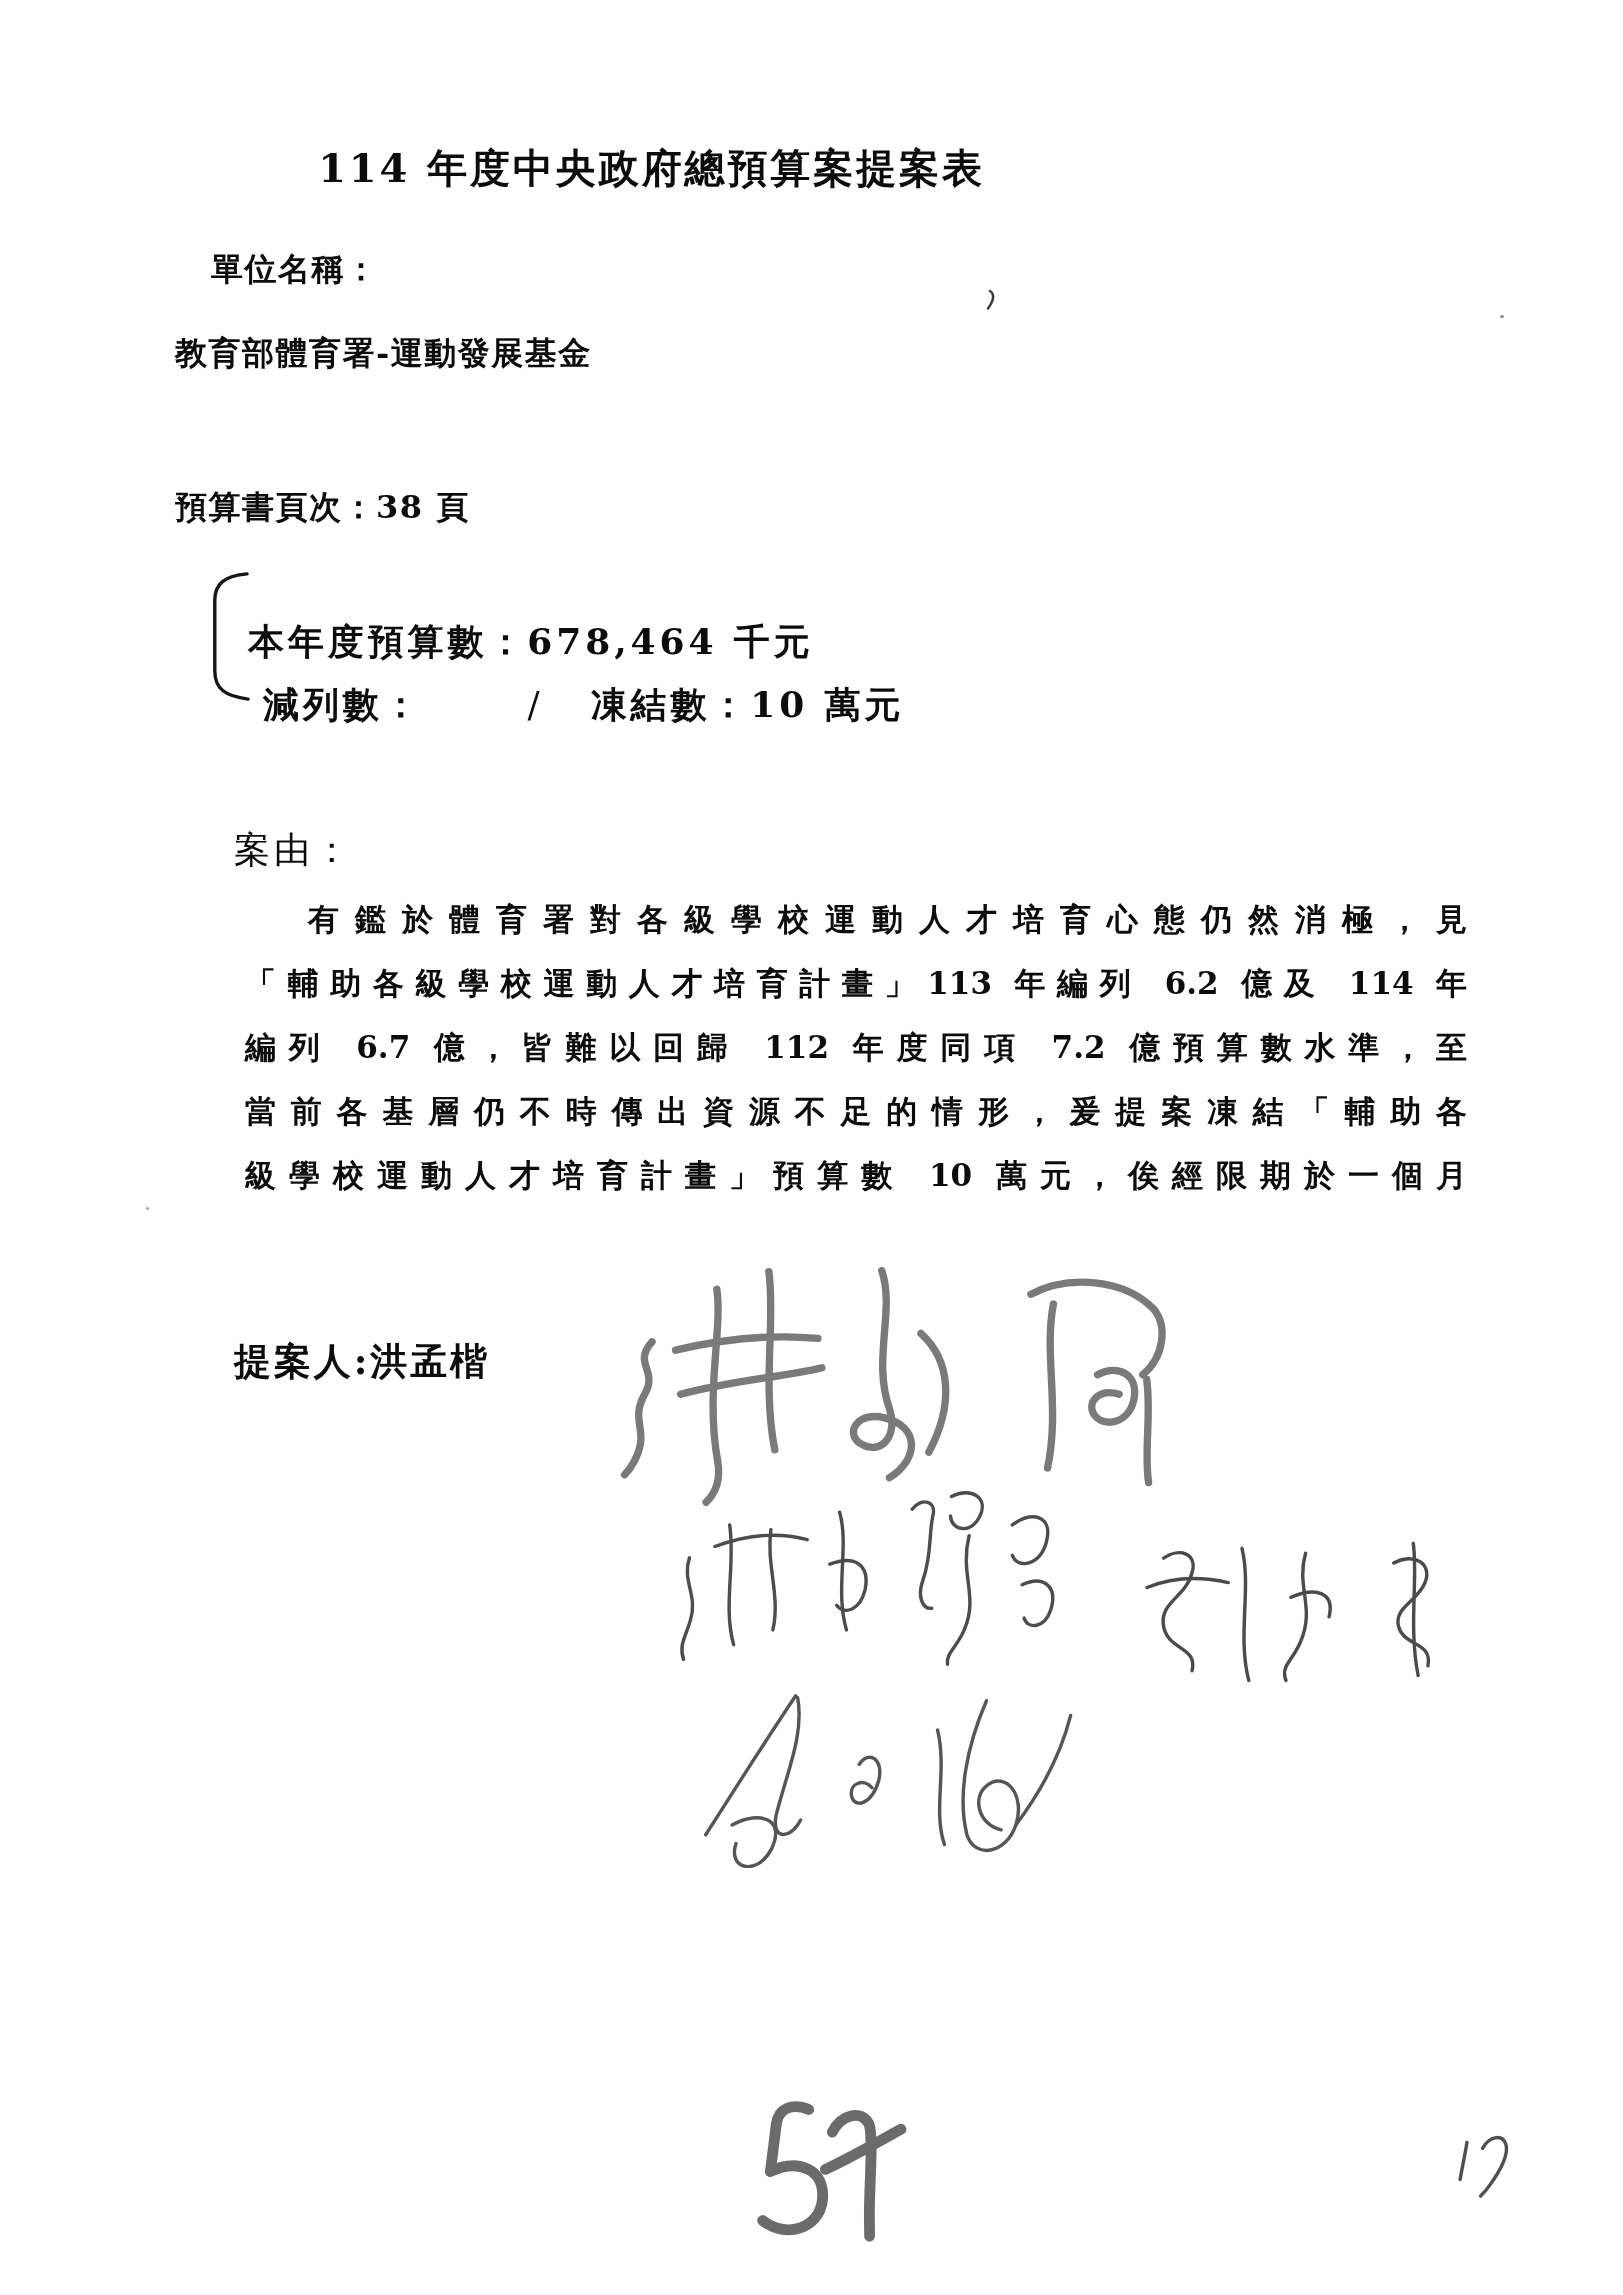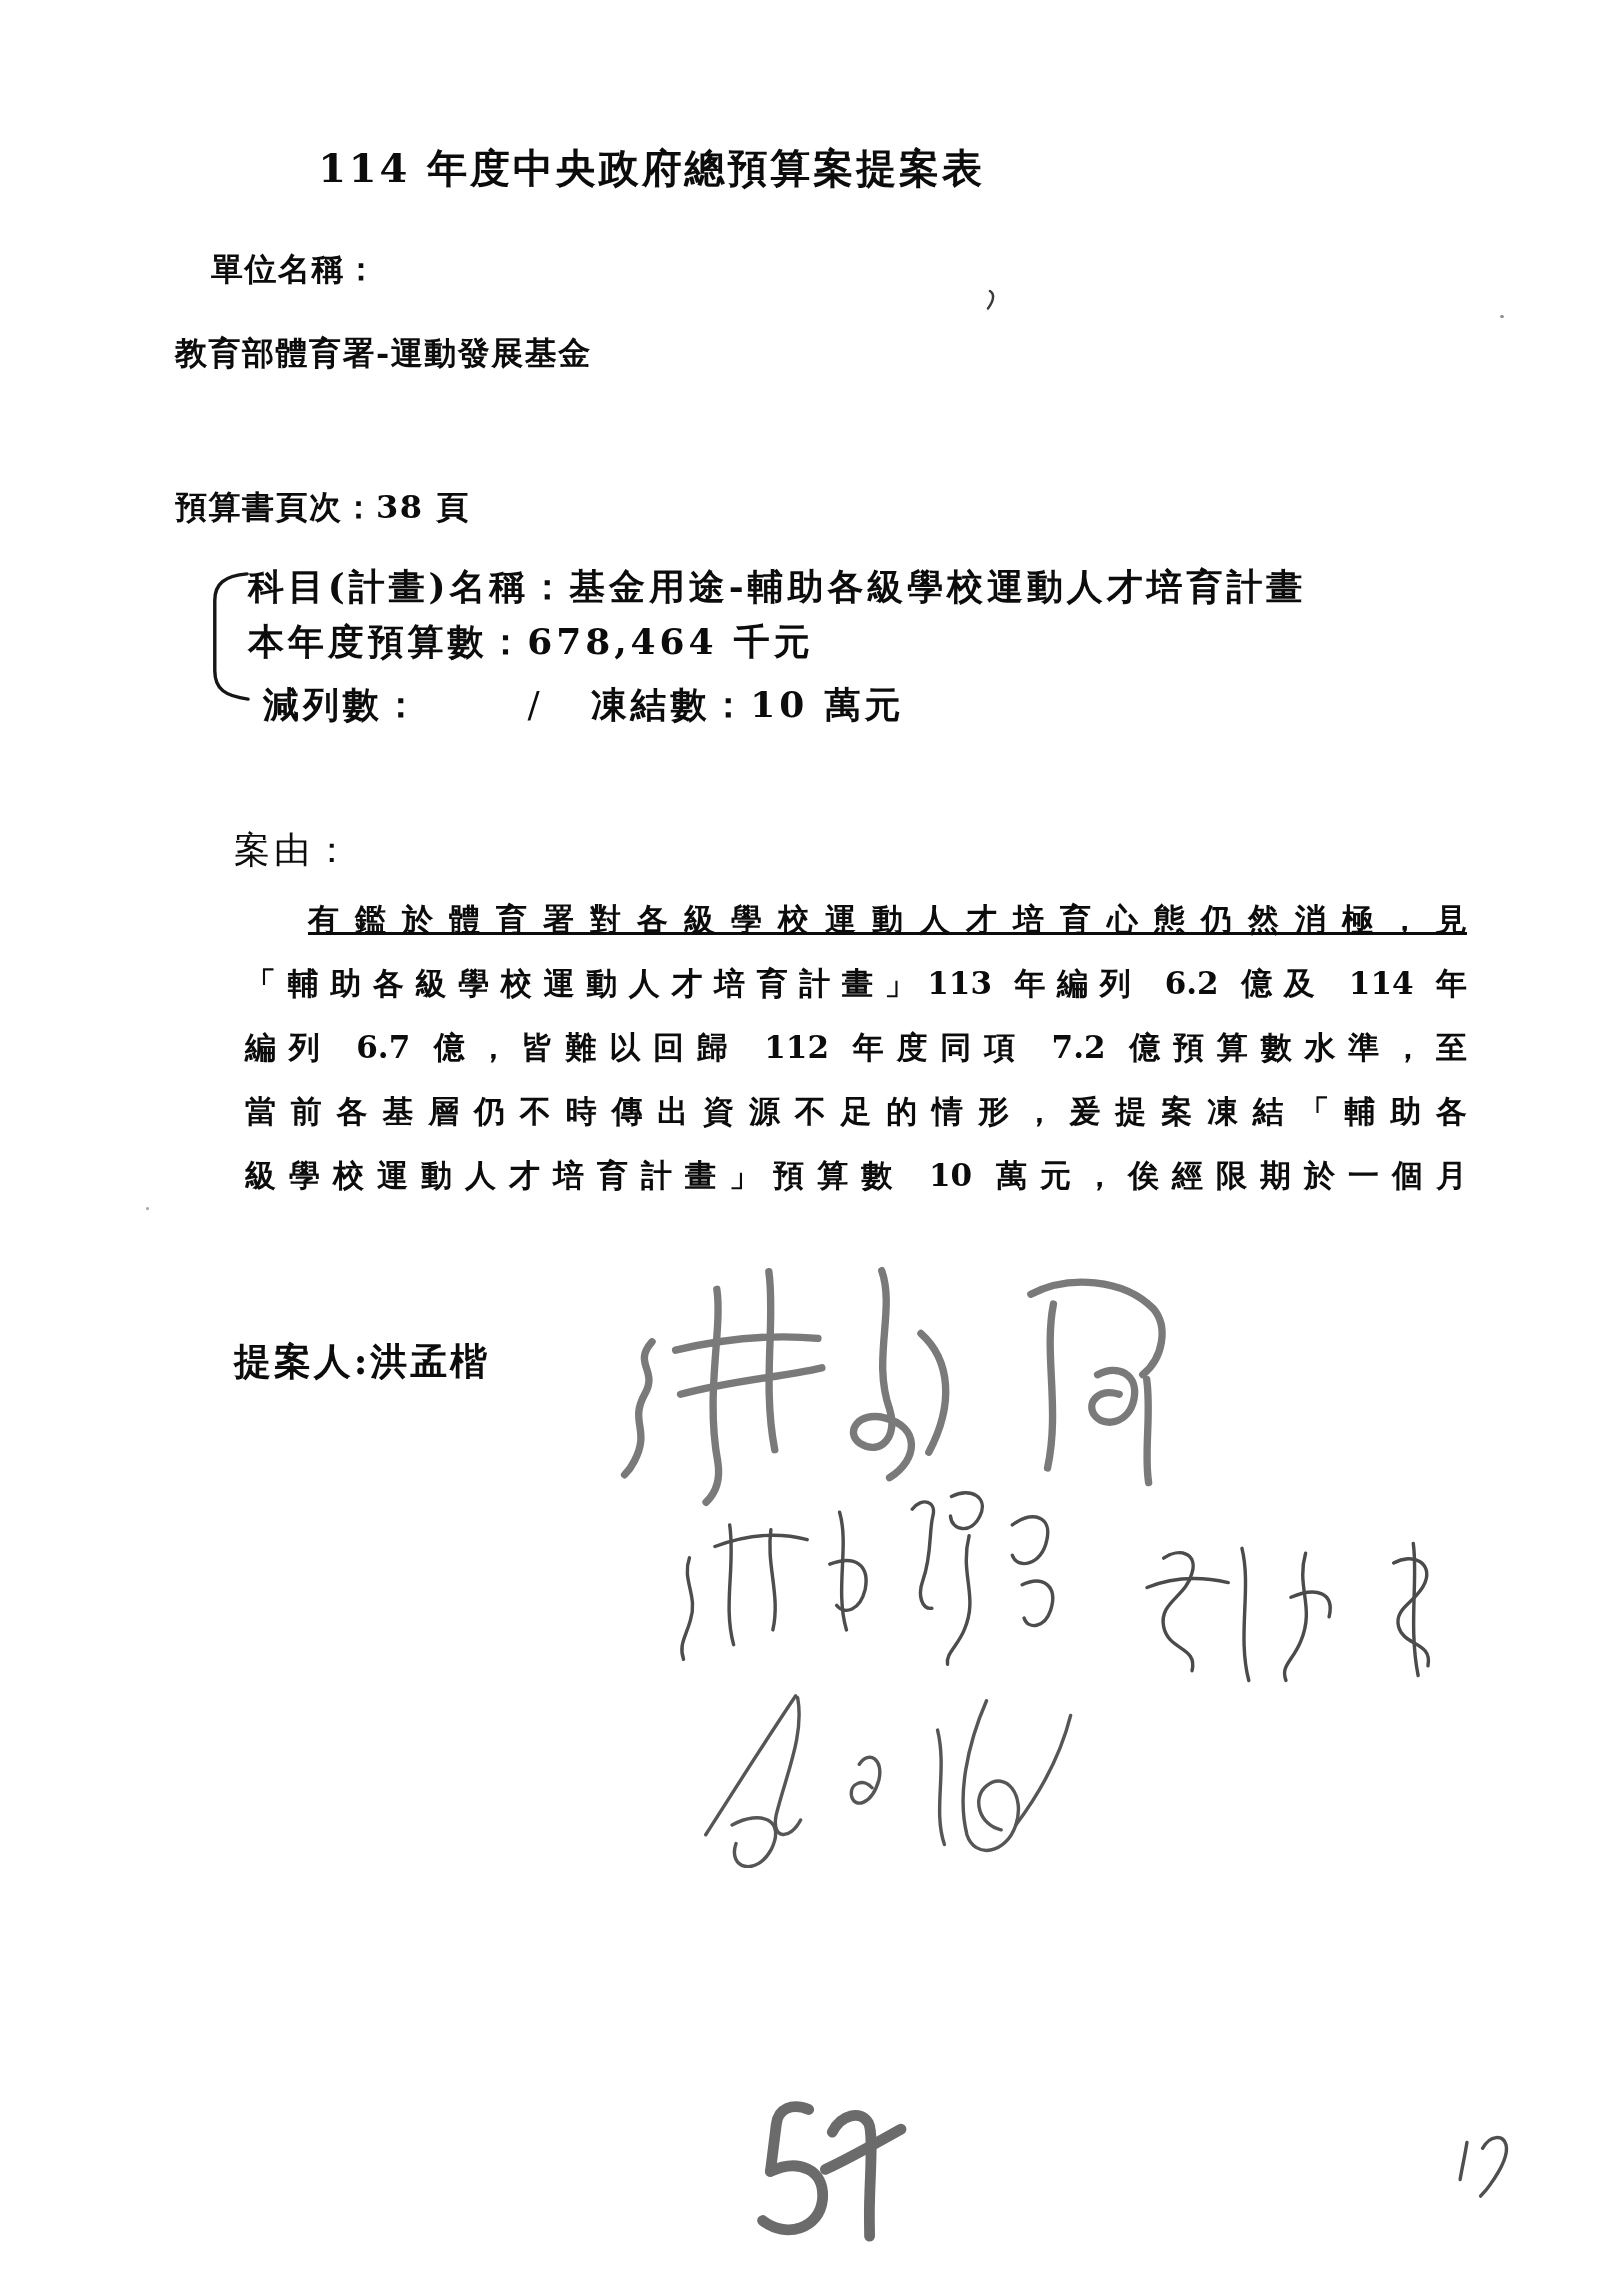--- a/index.html
+++ b/index.html
@@ -35,21 +35,21 @@
 
   .case-label { top: 826px; left: 234px; font-size: 36px; font-weight: 400; letter-spacing: 3.9px; }
 
   .case-para {
     position: absolute;
     top: 887px; left: 245px; width: 1222px;
     font-size: 31px; font-weight: 600;
     line-height: 64px;
   }
   .case-line { text-align: justify; text-align-last: justify; }
-  .case-line.first { padding-left: 63px; text-decoration: underline; }
+  .case-line.first { padding-left: 63px; }
   .case-line.last  { text-align-last: left; letter-spacing: 6.9px; }
 
   .proposer-line { top: 1337px; left: 234px; font-size: 37px; font-weight: 700; letter-spacing: 2.9px; }
 
   .sig { position: absolute; }
 
   .speck { position: absolute; border-radius: 50%; }
   .speck-a { top: 315px;  left: 1500px; width: 4.4px;  height: 3.4px;  background: #8d8d8d; }
   .speck-b { top: 1207px; left: 146px;  width: 3.4px;  height: 3.4px;  background: #a2a2a2; }
 </style>
@@ -64,23 +64,20 @@
   <div class="abs lbl-line unit-name">教育部體育署-運動發展基金</div>
 
   <div class="abs lbl-line budget-page">
     <span>預算書頁次：</span><span>38 頁</span>
   </div>
 
   <svg class="abs bracket-svg" width="45" height="133" viewBox="0 0 92 272">
     <path d="M86,8 C40,12 20,28 20,62 L20,206 C20,244 42,258 88,264" fill="none" stroke="#161616" stroke-width="7" stroke-linecap="round"></path>
   </svg>
 
-  <div class="abs big-line subject-line">
-    <span>科目(計畫)名稱：</span><span>基金用途-輔助各級學校運動人才培育計畫</span>
-  </div>
   <div class="abs big-line curbudget-line">
     <span>本年度預算數：</span><span>678,464 千元</span>
   </div>
   <div class="abs big-line reduction-line">
     <span>減列數：</span><span class="slash">/</span><span>凍結數：</span><span>10 萬元</span>
   </div>
 
   <div class="abs case-label">案由：</div>
 
   <div class="case-para">

